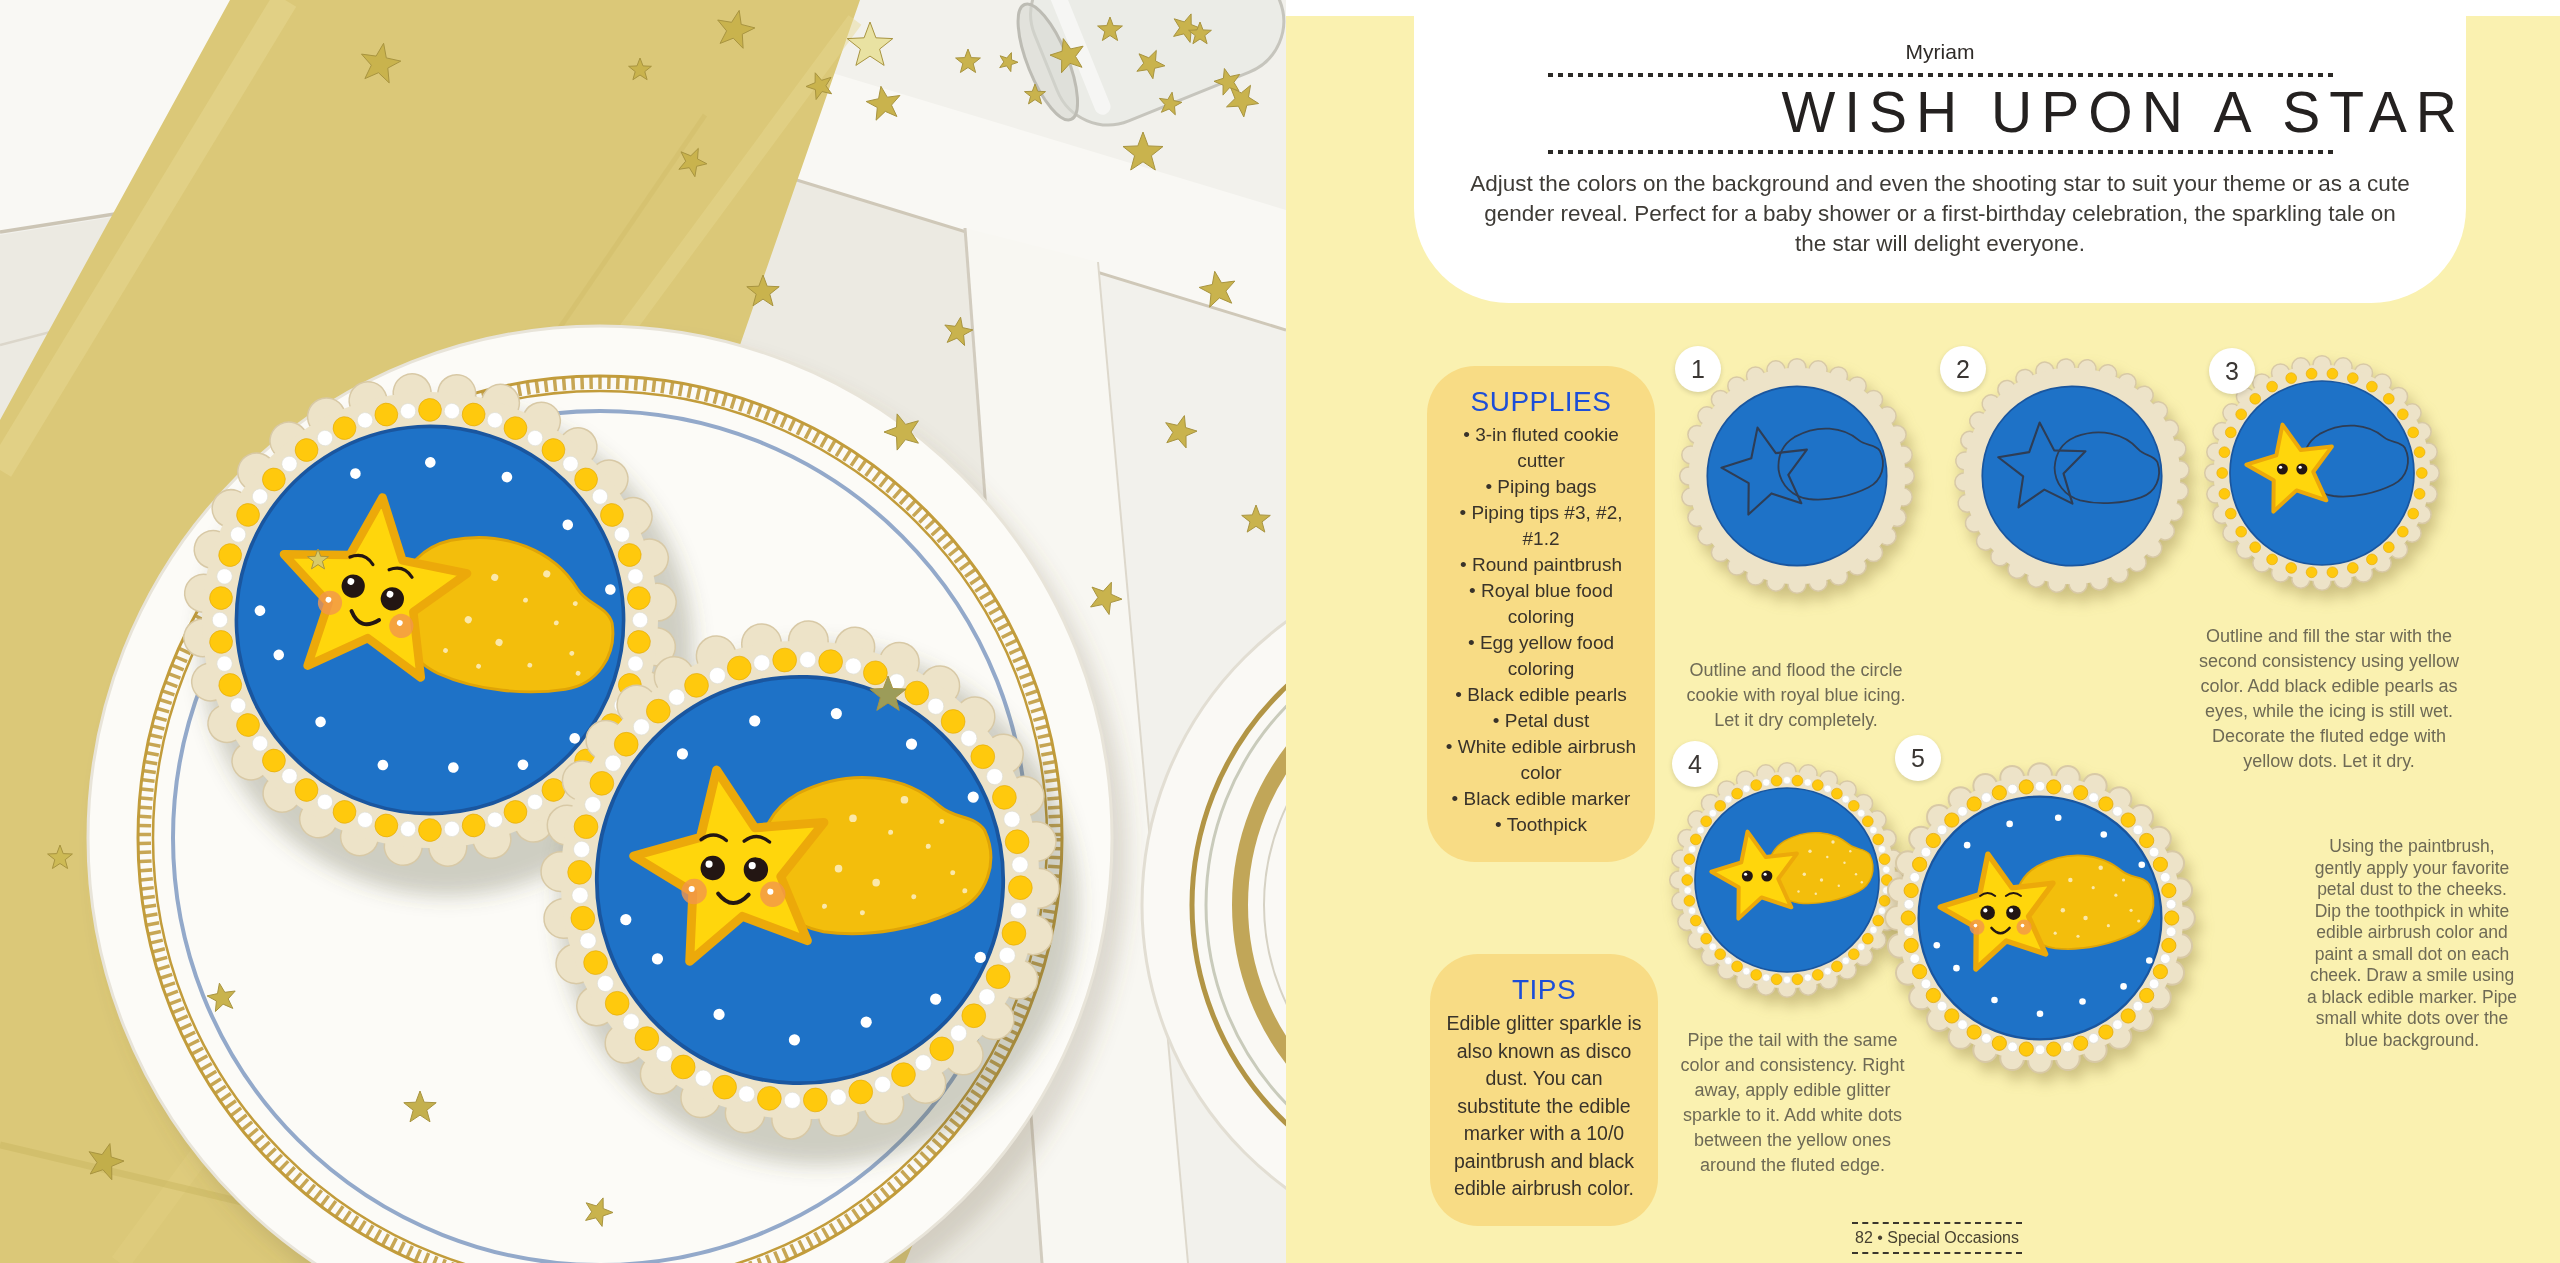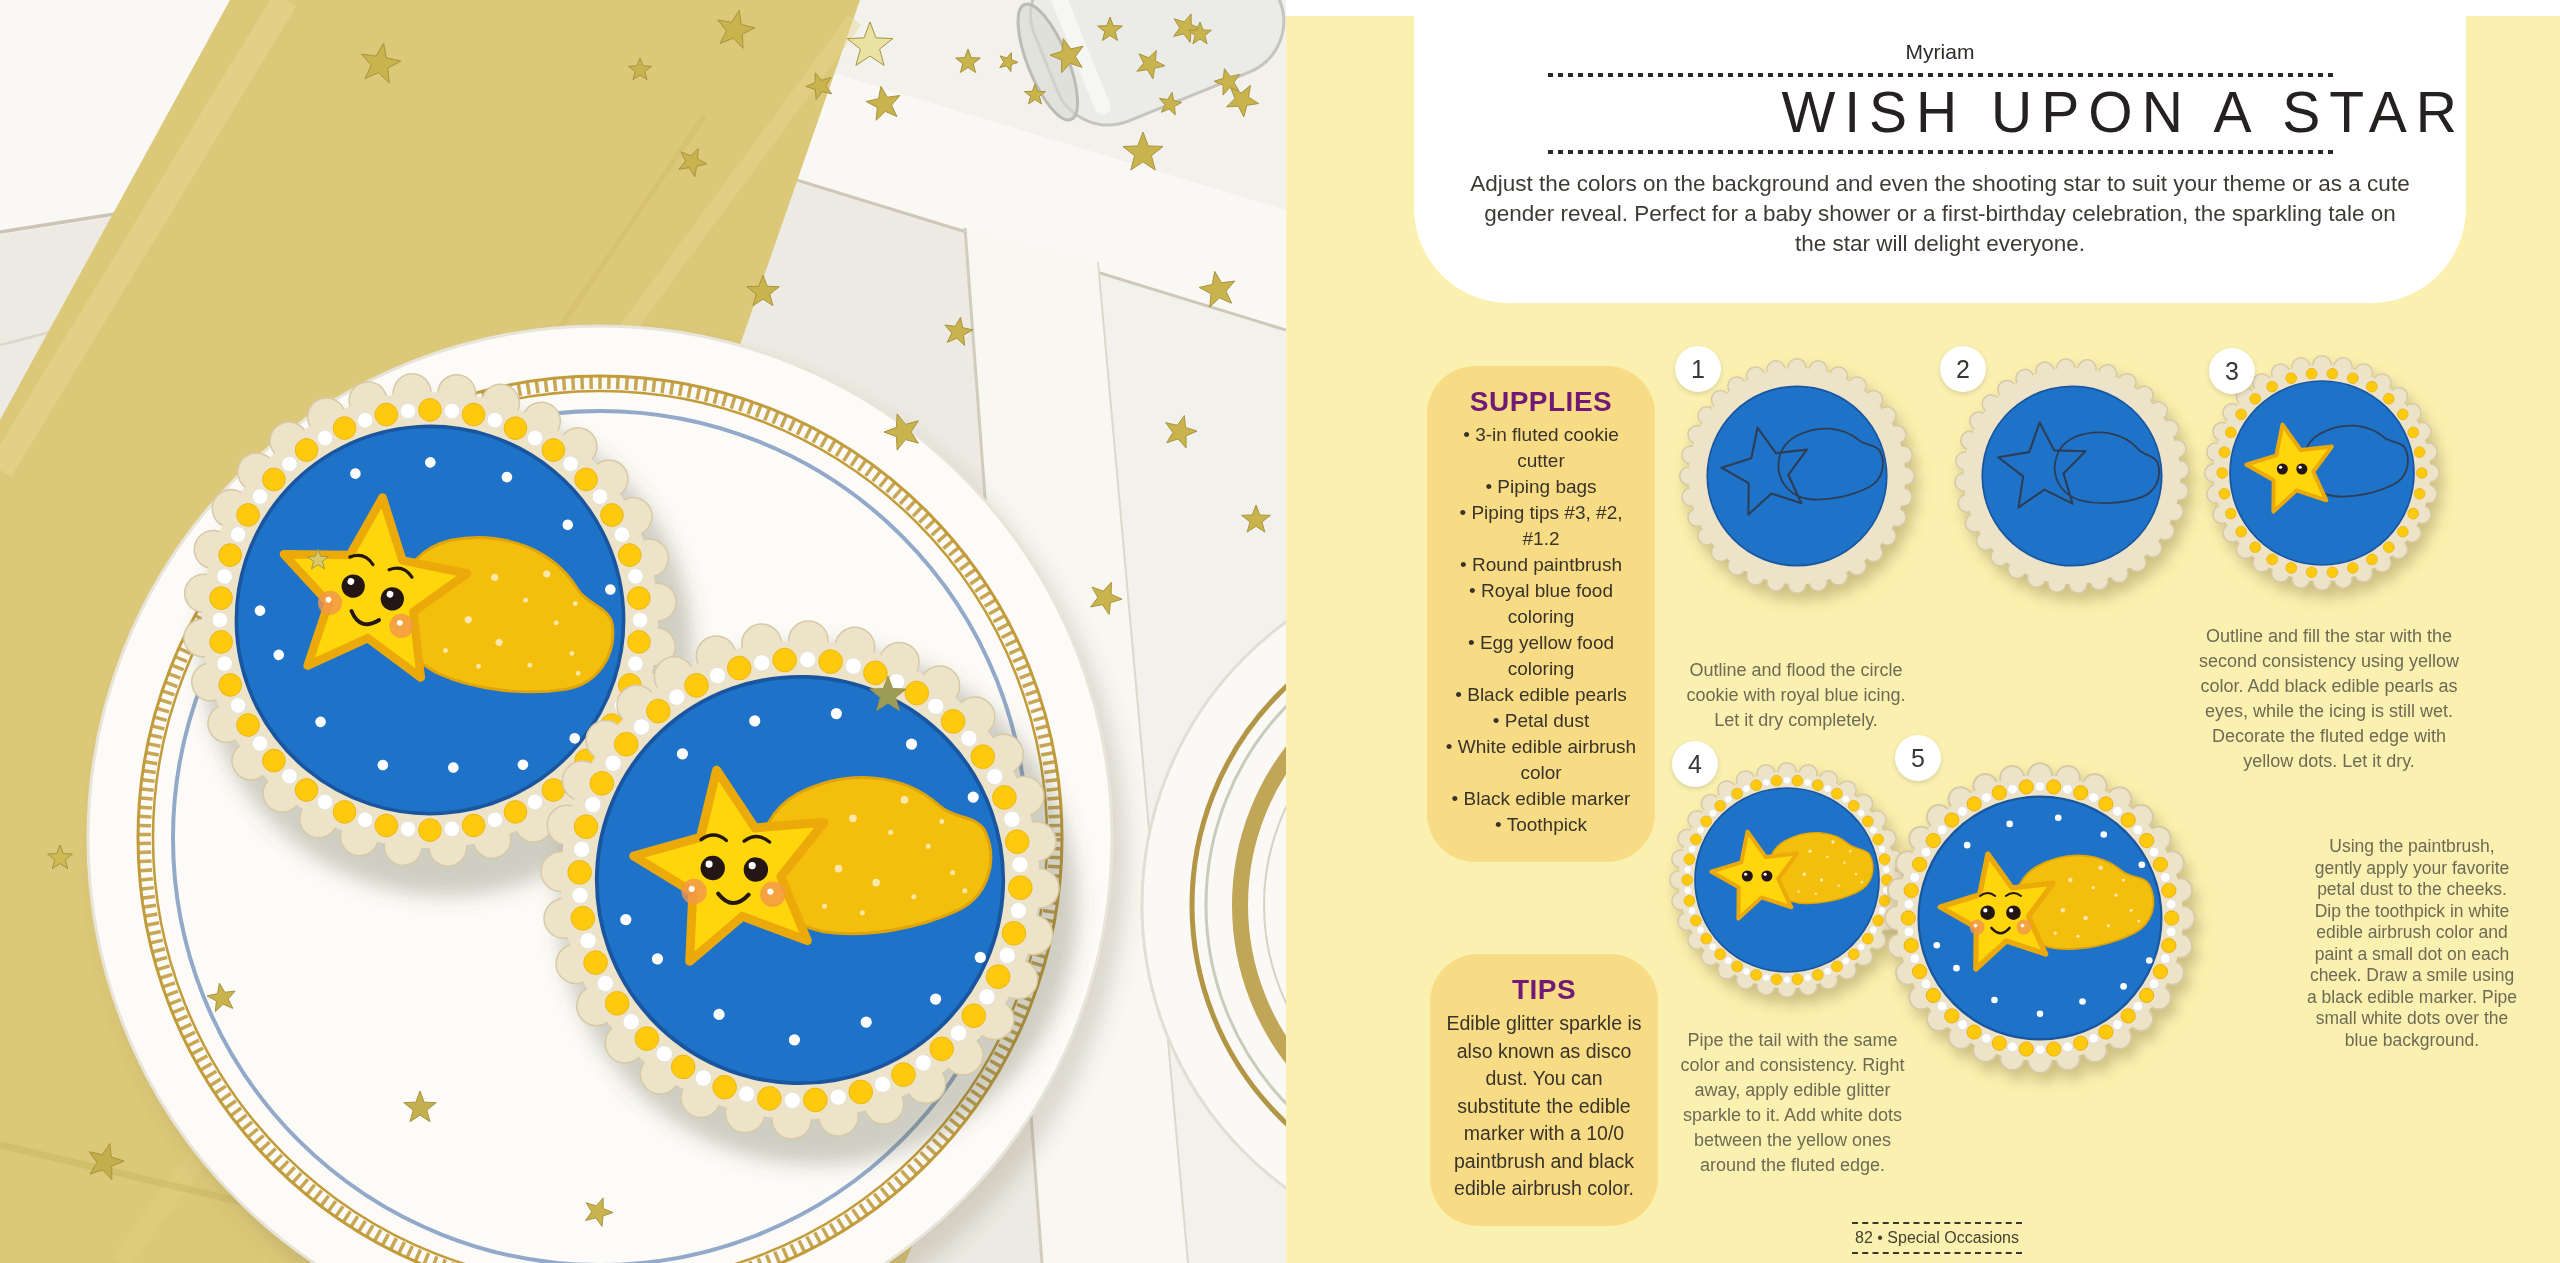--- a/index.html
+++ b/index.html
@@ -13,22 +13,22 @@
         background:var(--page-bg,#FAF1B0);}
   .hdr{position:absolute;left:128px;top:0;width:1052px;height:287px;background:#fff;
        border-radius:0 0 95px 95px;text-align:center;}
   .author{margin-top:24px;font-size:21px;color:#2F2B28;}
   .dots{height:4px;width:785px;margin:9px auto 0;
         background:repeating-linear-gradient(90deg,#2b2926 0 5px,transparent 5px 10px);}
   .hdr h1{margin:6px 0 0;font-size:57px;font-weight:400;letter-spacing:9px;
           color:#242120;line-height:1.02;text-align:right;}
   .intro{margin:15px auto 8px;width:940px;font-size:22.5px;line-height:30px;color:#3E3B36;}
   .panel{position:absolute;background:var(--panel-bg,#F8DC85);border-radius:48px;}
-  .panel h2{margin:20px 0 4px;font-size:28px;font-weight:700;text-align:center;
-            color:#701a75;letter-spacing:.5px;}
+  .panel h2{margin:20px 0 4px;font-size:28px;font-weight:400;text-align:center;
+            color:#1d4ed8;letter-spacing:.5px;}
   #supplies{left:141px;top:350px;width:228px;height:496px;}
   #supplies ul{list-style:none;margin:4px 0 0;padding:0 13px;font-size:19px;
                line-height:26px;color:#39332A;text-align:center;}
   #tips{left:144px;top:938px;width:228px;height:272px;}
   #tips p{margin:4px auto 0;width:200px;font-size:19.5px;line-height:27.5px;
           text-align:center;color:#39332A;}
   .badge{position:absolute;width:46px;height:46px;border-radius:50%;background:#fff;
          font-size:25px;line-height:46px;text-align:center;color:#3A3633;
          box-shadow:0 2px 5px rgba(0,0,0,.14);z-index:3;}
   #b1{left:389px;top:330px}#b2{left:654px;top:330px}#b3{left:923px;top:332px}

